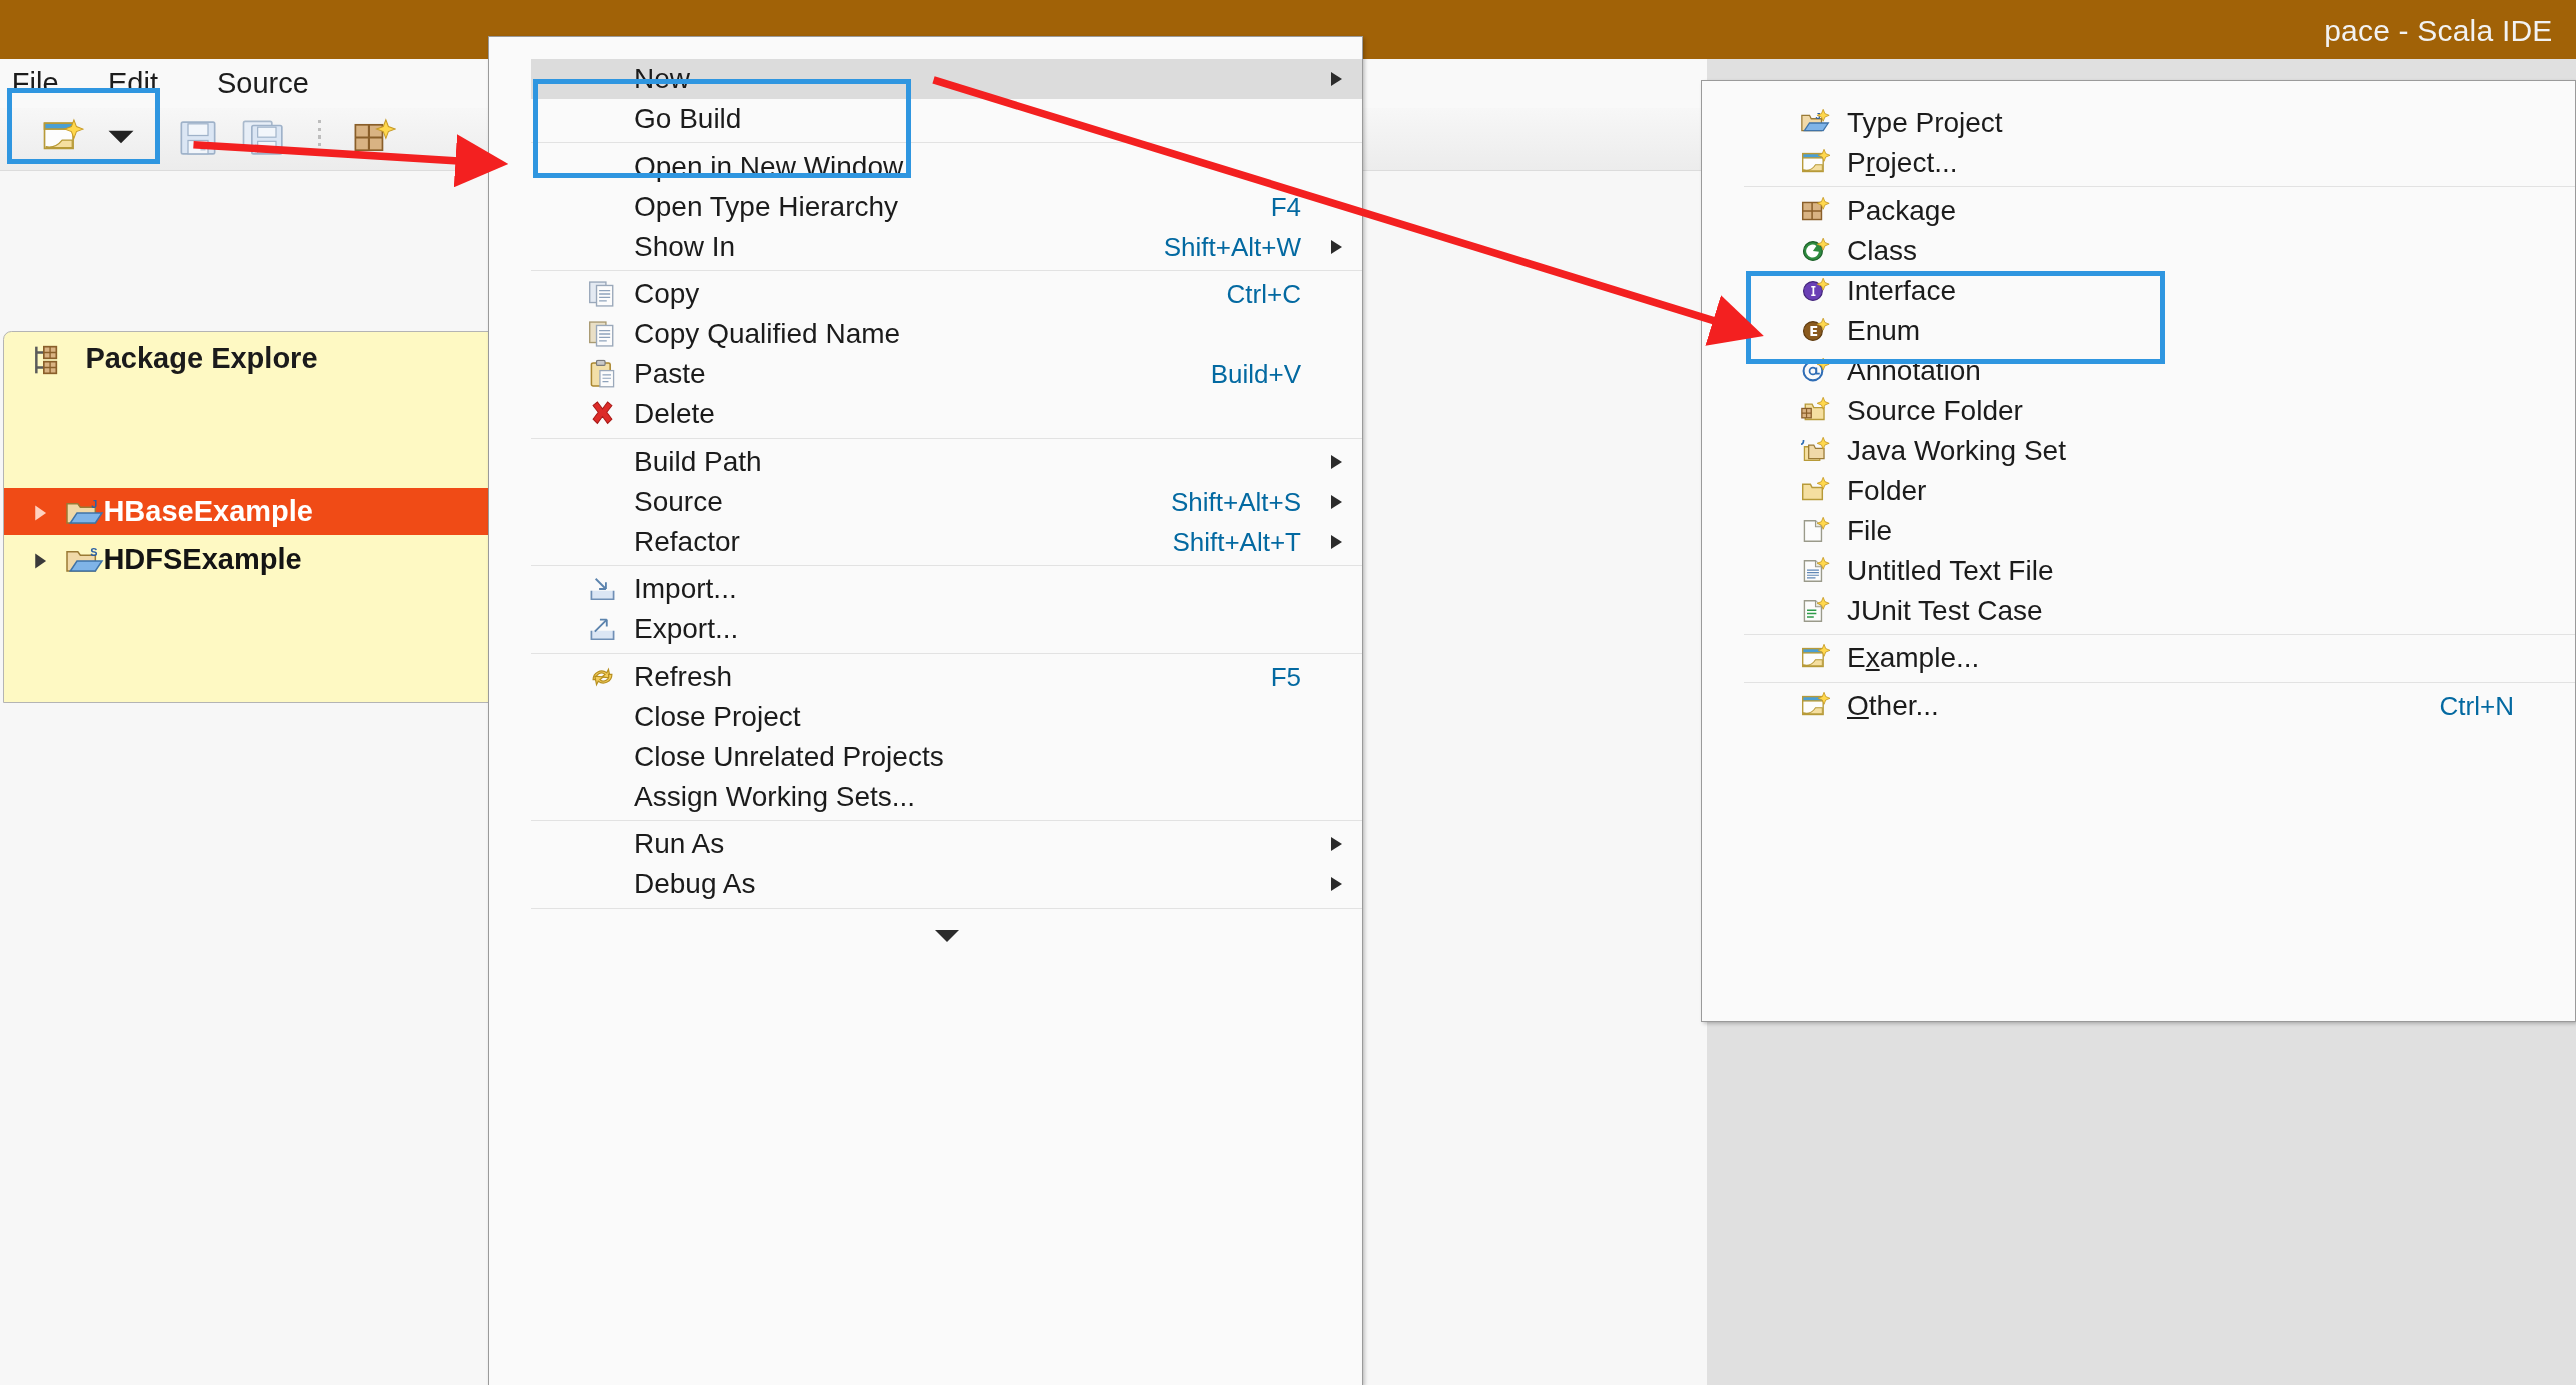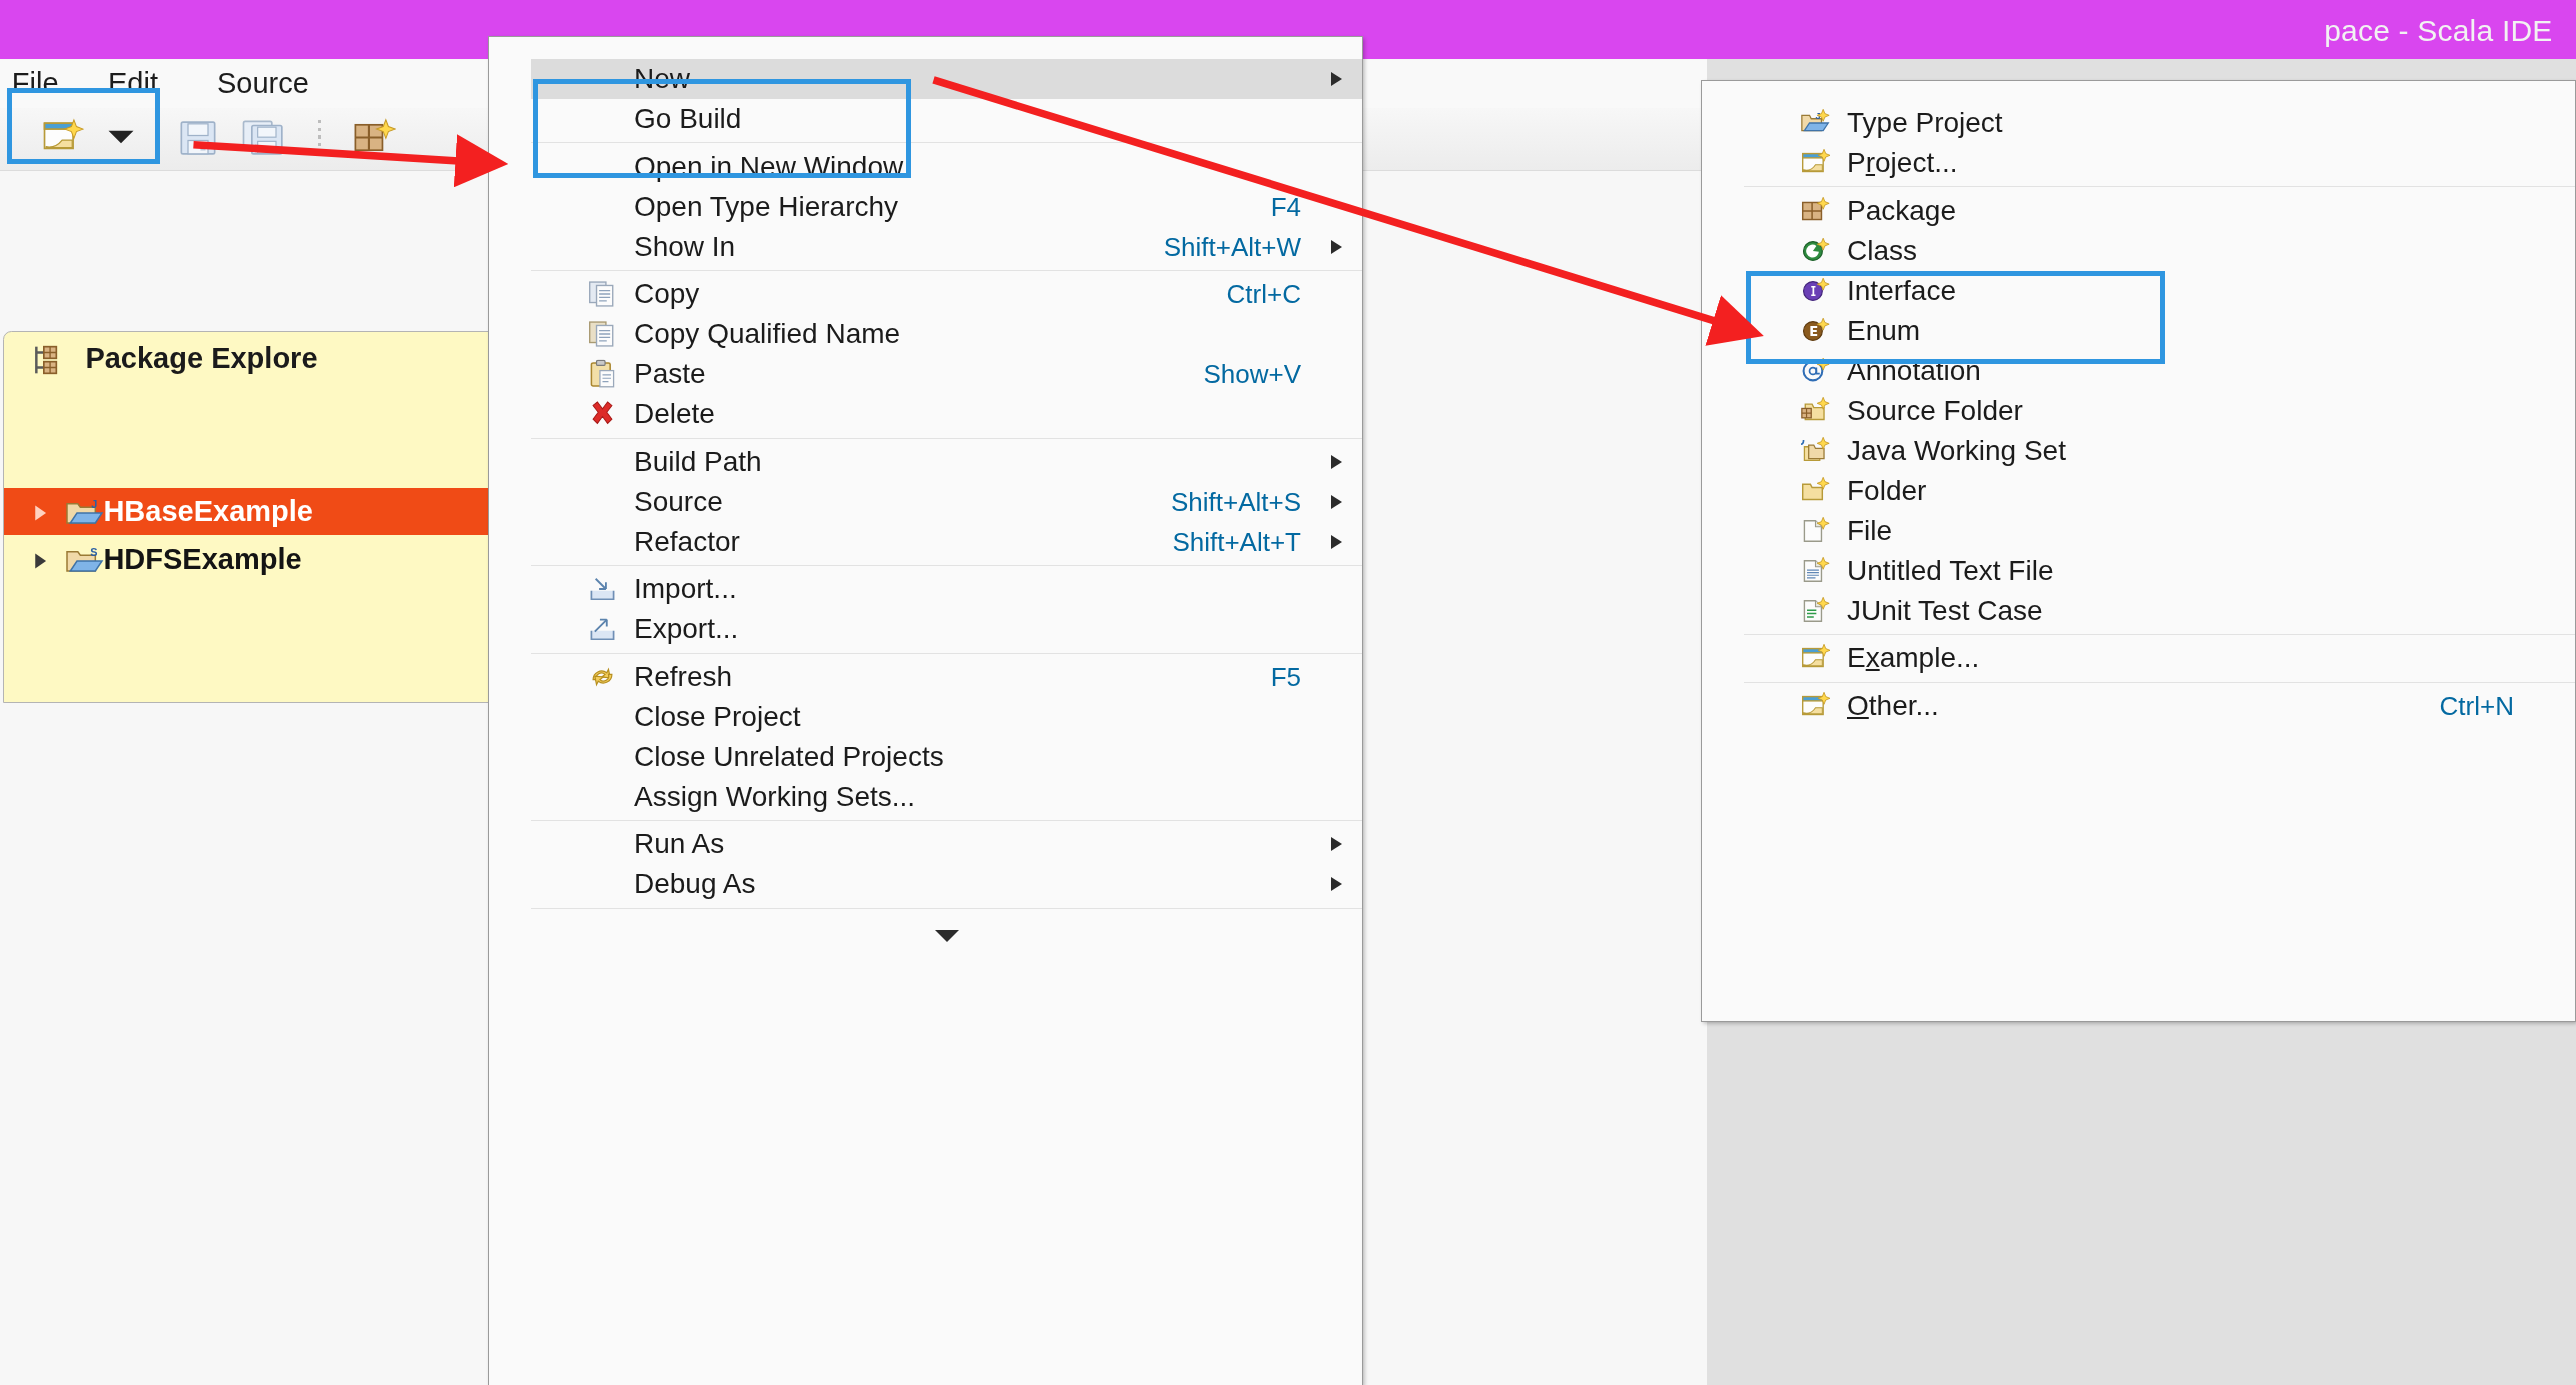--- a/index.html
+++ b/index.html
@@ -7,21 +7,21 @@
     width: 2576px; height: 1386px;
     overflow: hidden;
     background: #e0e0e0;
     font-family: "Liberation Sans", "DejaVu Sans", sans-serif;
   }
   #root { position: relative; width: 2576px; height: 1386px; }
 
   
   .titlebar {
     position: absolute; left: 0; top: 0; width: 2576px; height: 59px;
-    background: #d946ef;
+    background: #a16207;
     border-bottom: 0.8px solid #1b1b1b;
   }
   .titlebar-text {
     position: absolute; right: 23.5px; top: 13.5px;
     color: #f2f2f2; font-size: 30px; letter-spacing: 0.2px;
     white-space: nowrap;
   }
 
   
   .workbench {
@@ -316,21 +316,21 @@
     <div class="menu-row">
       <span class="menu-icon">
         <svg width="29" height="29" viewBox="0 0 34 34">
           <rect x="4" y="4" width="22" height="27" rx="2" fill="#f2dfa8" stroke="#a9862f" stroke-width="1.8"></rect>
           <rect x="10" y="1" width="10" height="6" rx="1.5" fill="#c9c9c9" stroke="#7a7a7a" stroke-width="1.4"></rect>
           <rect x="14" y="13" width="16" height="19" fill="#fcfcfc" stroke="#9aa8ba" stroke-width="1.5"></rect>
           <path d="M17 18 h10 M17 22 h10 M17 26 h7" stroke="#8fa3bb" stroke-width="1.4"></path>
         </svg>
       </span>
       <span class="menu-label">Paste</span>
-      <span class="menu-accel">Show+V</span>
+      <span class="menu-accel">Build+V</span>
     </div>
     <div class="menu-row">
       <span class="menu-icon">
         <svg width="29" height="29" viewBox="0 0 34 34">
           <path d="M6 7 L11 3 L17 11 L23 3 L28 7 L22 15 L28 23 L23 28 L17 20 L11 28 L6 23 L12 15 Z" fill="#dd2b28" stroke="#a81b18" stroke-width="1.2"></path>
         </svg>
       </span>
       <span class="menu-label">Delete</span>
     </div>
 

